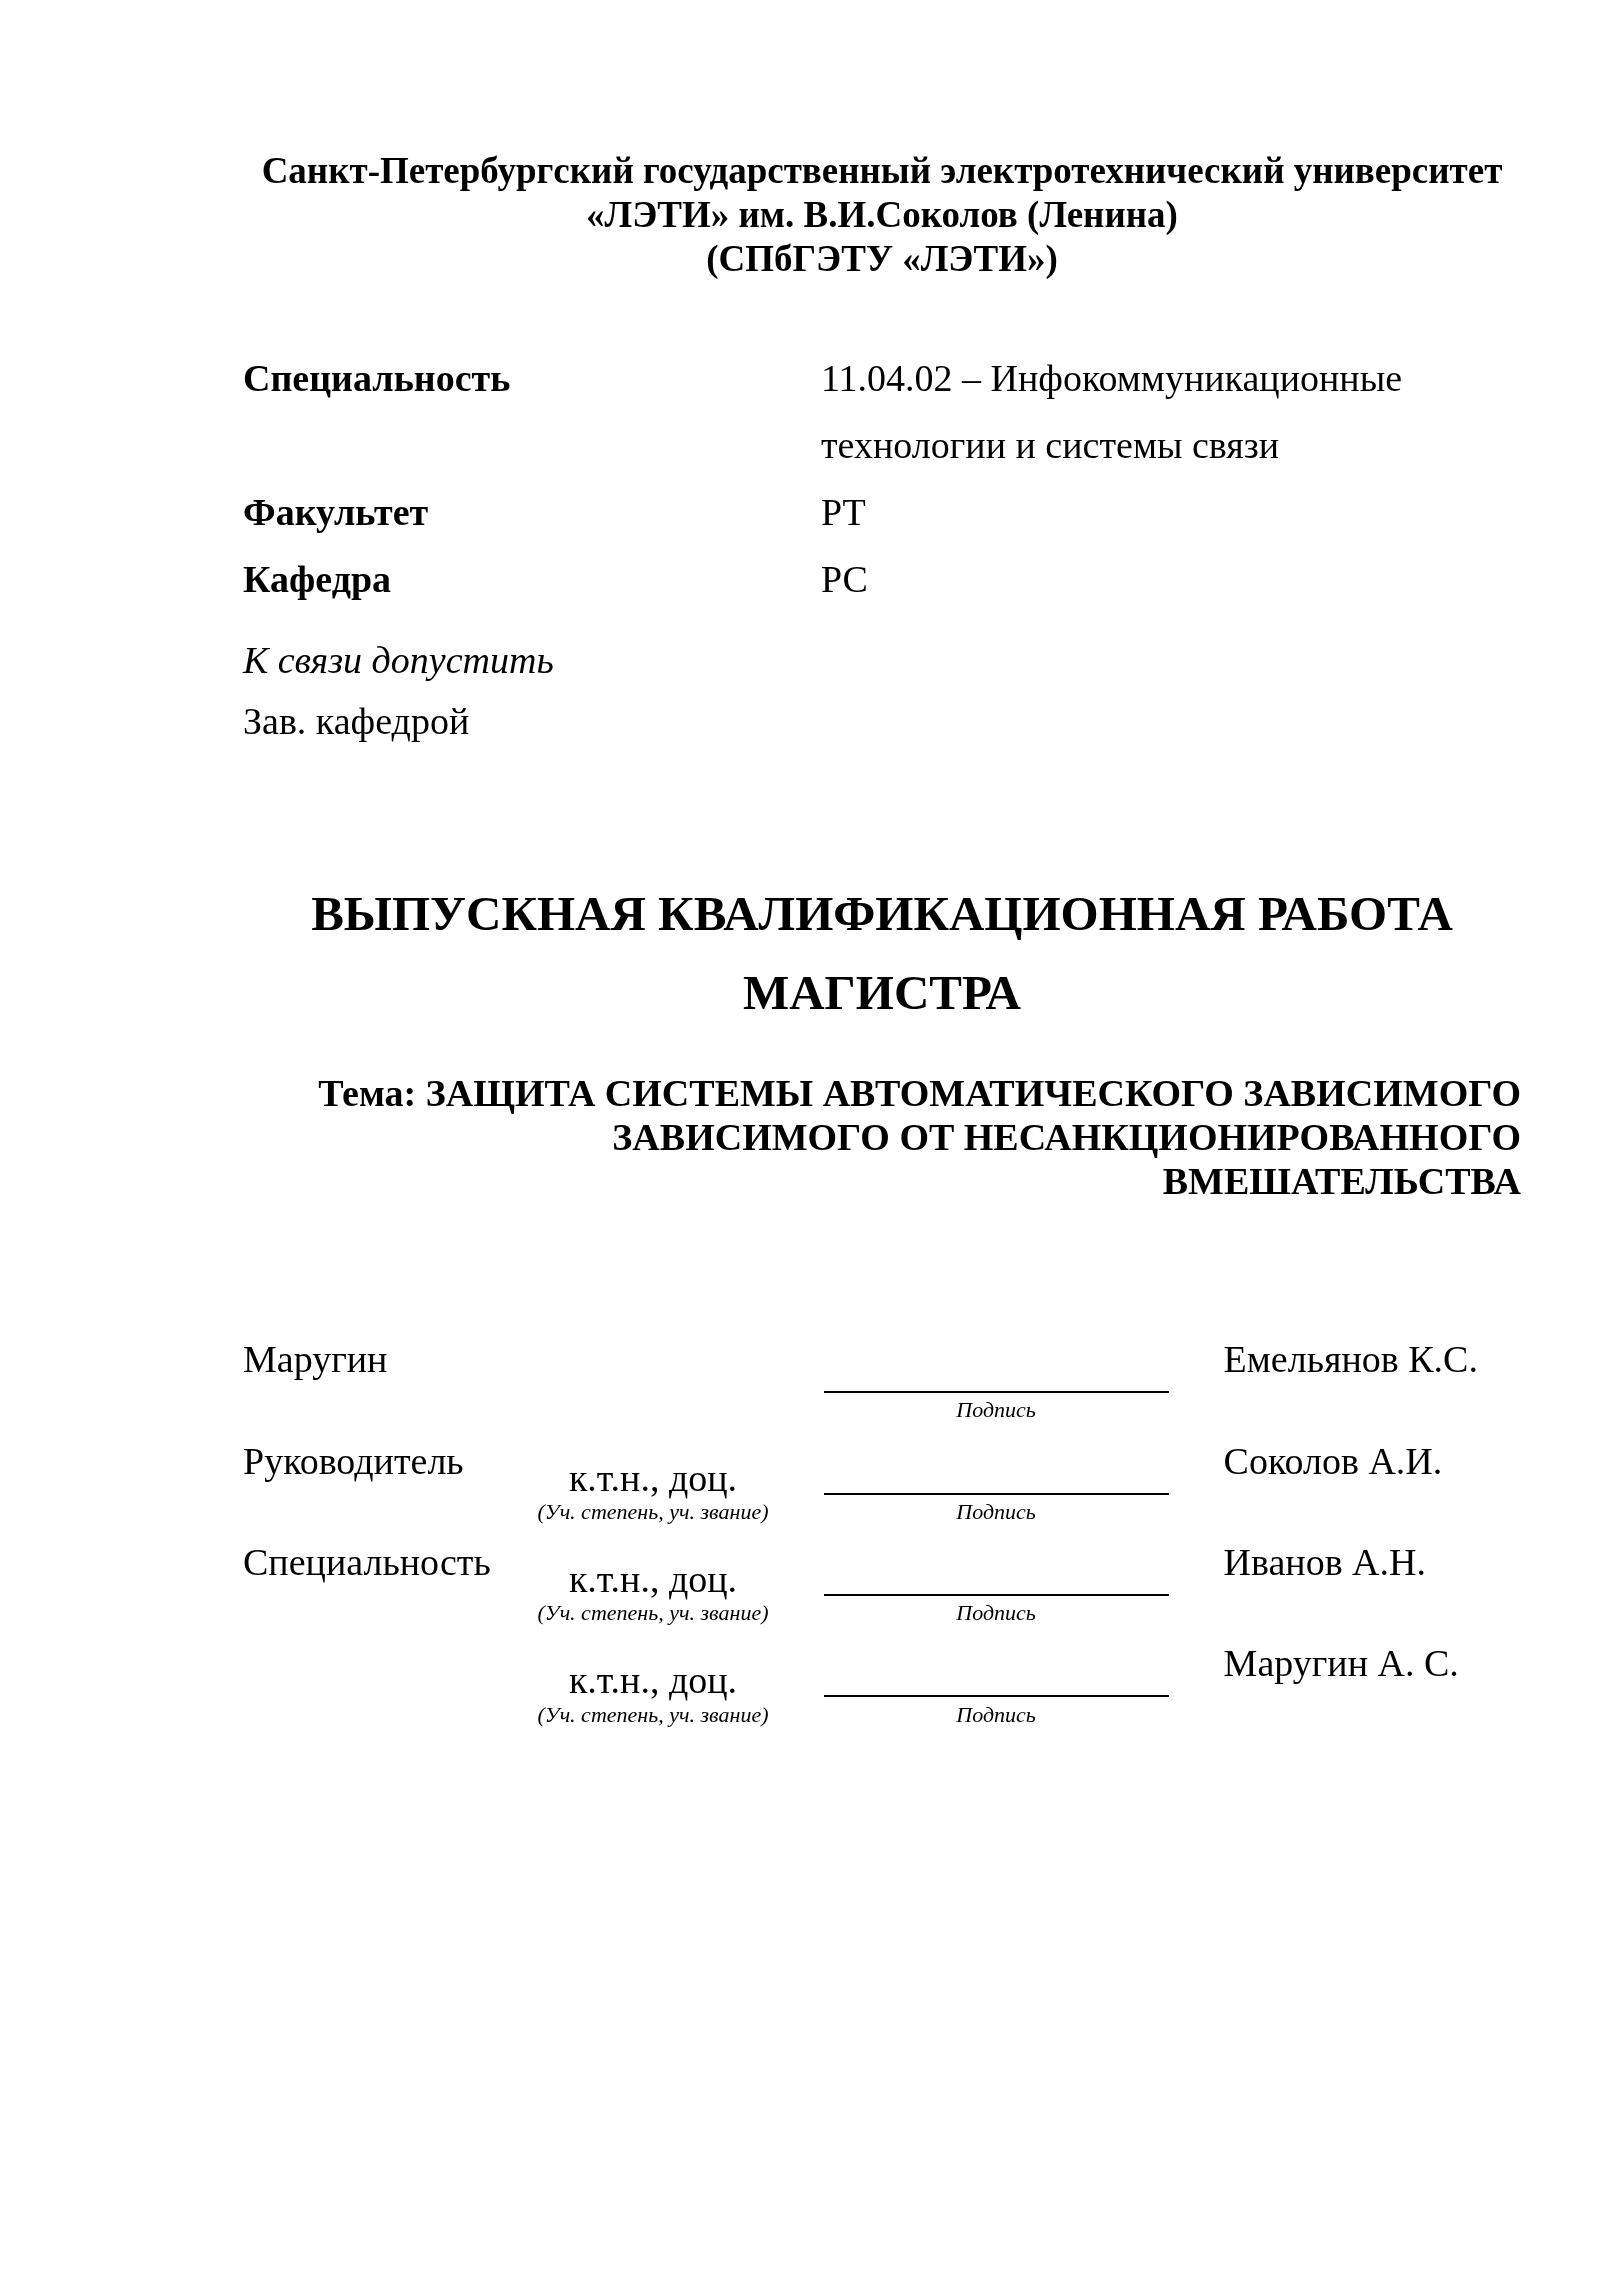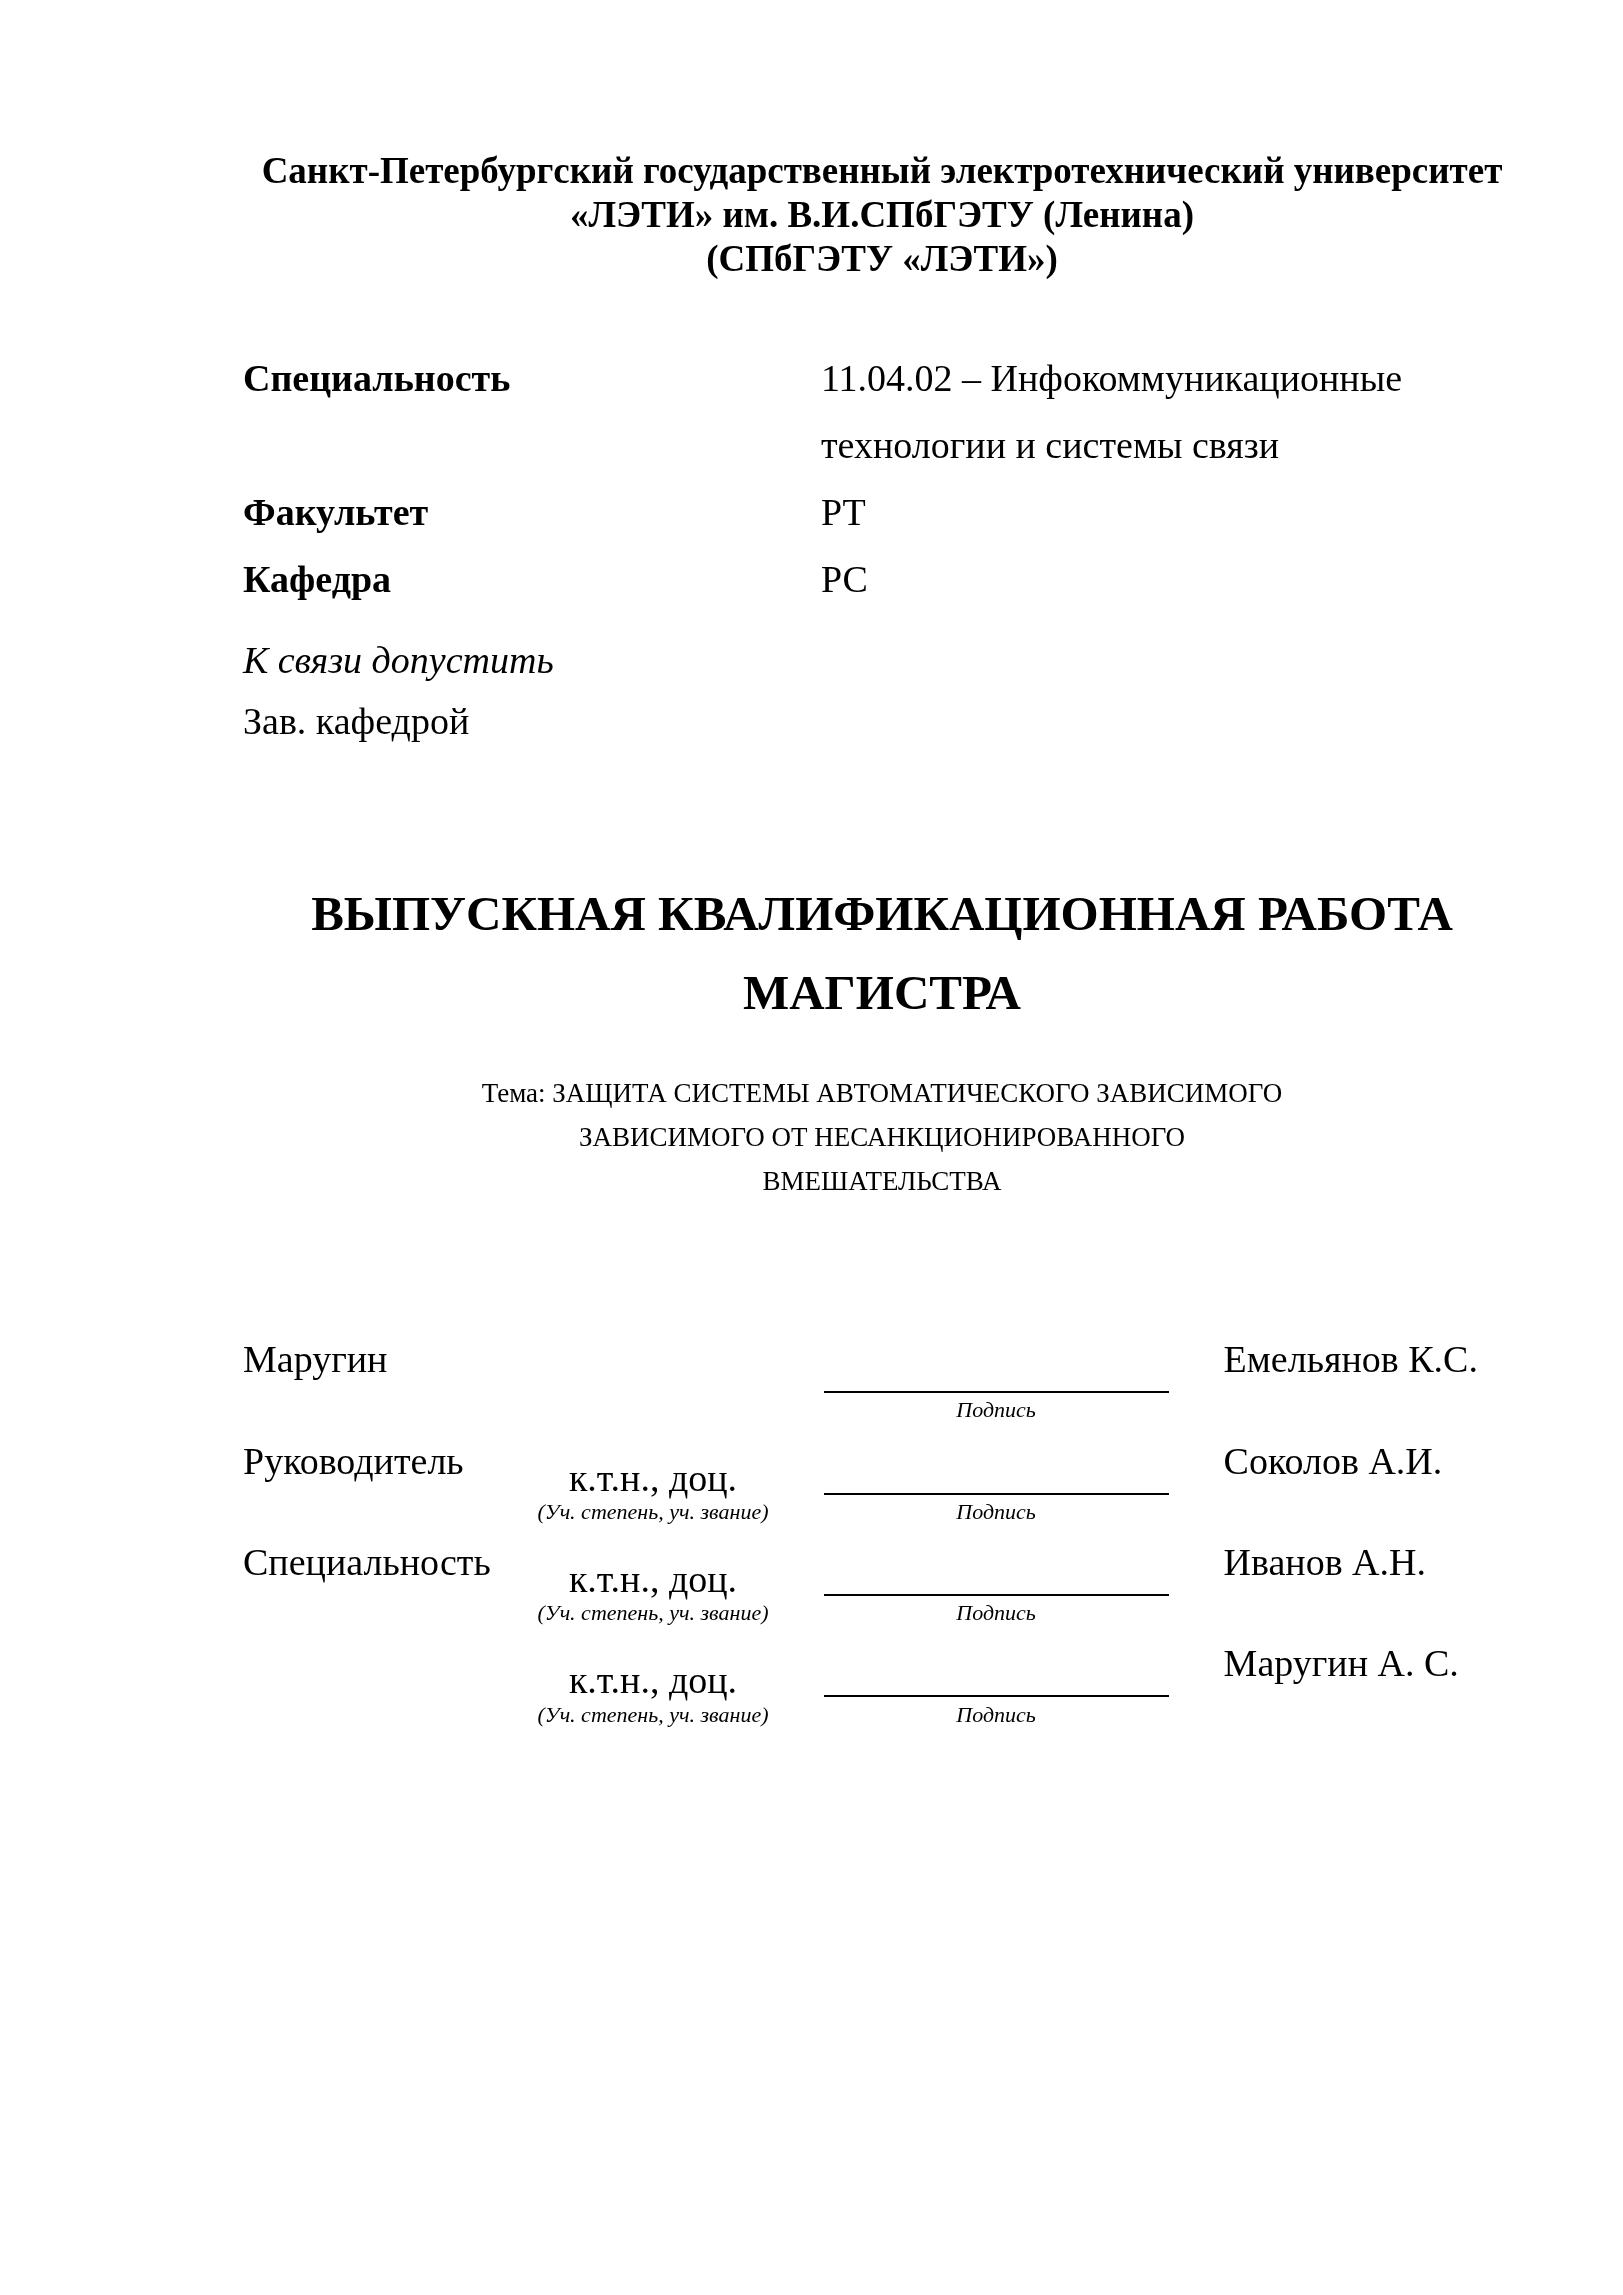--- a/index.html
+++ b/index.html
@@ -62,23 +62,23 @@
     text-align: center;
     font-weight: bold;
     font-size: 49px;
     line-height: 79px;
   }
   .work-title div { white-space: nowrap; }
 
   
   .theme {
     margin-top: 39px;
-    text-align: center;
-    font-weight: normal;
-    font-size: 27px;
+    text-align: right;
+    font-weight: bold;
+    font-size: 38px;
     line-height: 44px;
   }
   .theme div { white-space: nowrap; }
 
   
   .signatures { margin-top: 133px; }
   .sig-row {
     display: grid;
     grid-template-columns: 259px 302px 19.6px 345px 55px 1fr;
     grid-template-rows: 57px 35px;
@@ -117,21 +117,21 @@
     line-height: 39px;
   }
 </style>
 </head>
 <body>
 
 <div class="page">
 
   <header class="university">
     <div>Санкт-Петербургский государственный электротехнический университет</div>
-    <div>«ЛЭТИ» им. В.И.СПбГЭТУ (Ленина)</div>
+    <div>«ЛЭТИ» им. В.И.Соколов (Ленина)</div>
     <div>(СПбГЭТУ «ЛЭТИ»)</div>
   </header>
 
   <section class="details">
     <div class="detail-row">
       <div class="detail-label">Специальность</div>
       <div class="detail-value">11.04.02 – Инфокоммуникационные</div>
     </div>
     <div class="detail-row">
       <div class="detail-label"></div>

